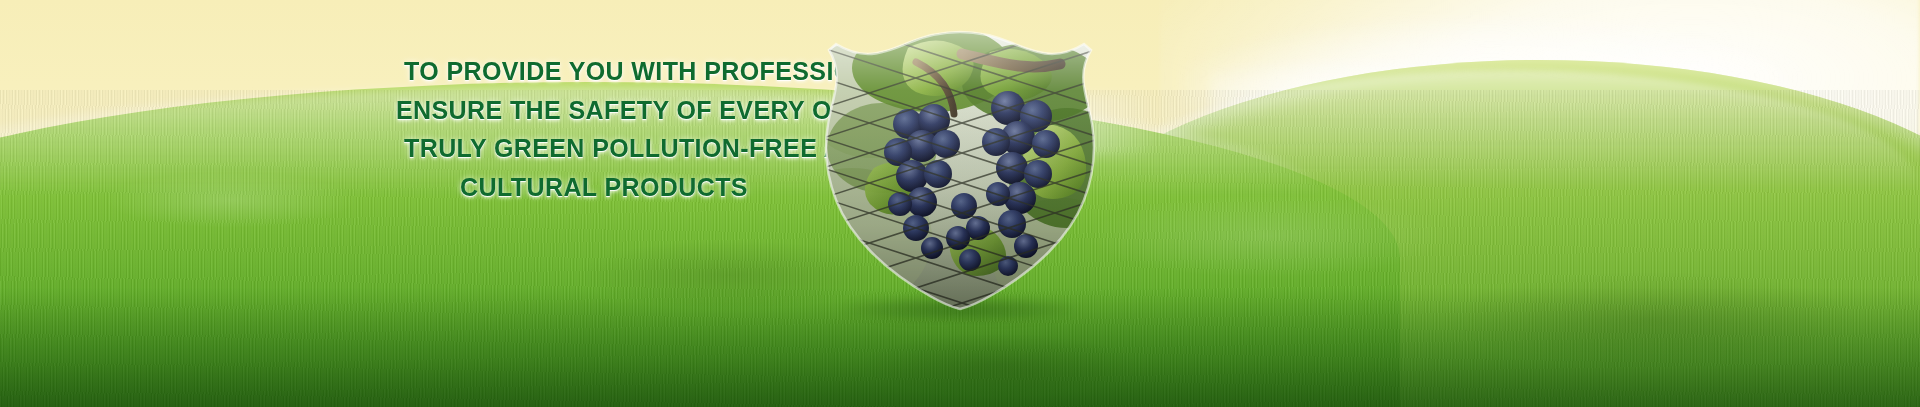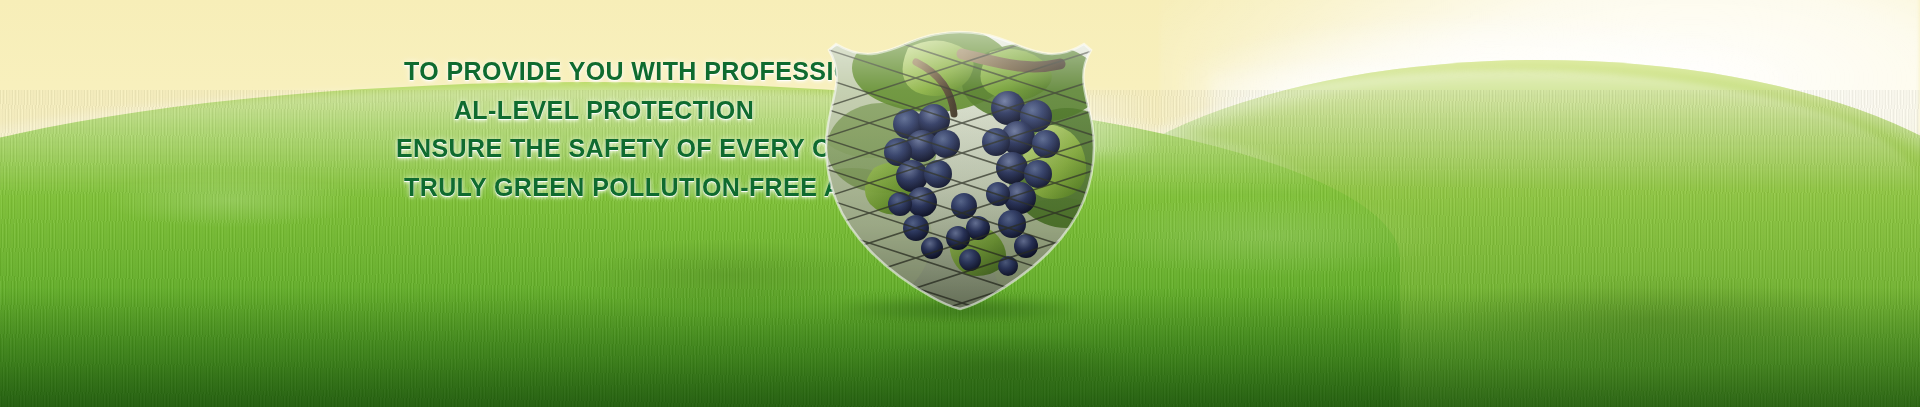--- a/index.html
+++ b/index.html
@@ -177,23 +177,23 @@
     <div class="hill-main"></div>
     <div class="hill-main-hi"></div>
     <div class="seam"></div>
     <div class="grass-tex"></div>
     <div class="grass-mottle"></div>
     <div class="grass-bottom-dark"></div>
   </div>
 
   <div class="headline">
     <span class="ln">TO PROVIDE YOU WITH PROFESSION-</span>
-    <span class="ln">AL-LEVEL PROTECTION</span>
     <span class="ln wide">ENSURE THE SAFETY OF EVERY ONE OF</span>
     <span class="ln">TRULY GREEN POLLUTION-FREE AGRI-</span>
+    <span class="ln">CULTURAL PRODUCTS</span>
   </div>
 
   <div class="shield-shadow"></div>
 
   <div class="shield">
     <svg width="296" height="284" viewBox="0 0 296 284" xmlns="http://www.w3.org/2000/svg" aria-hidden="true">
       <defs>
         <clipPath id="shieldClip">
           <path d="M148 4
                    C168 4 186 9 200 15

